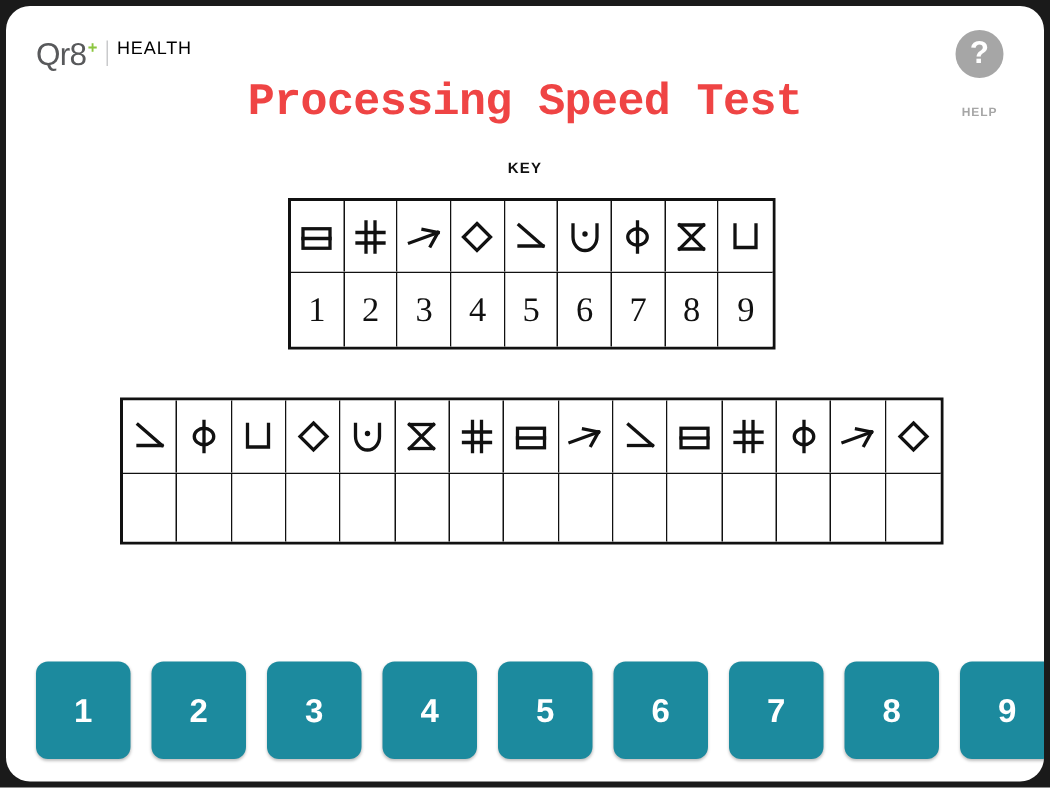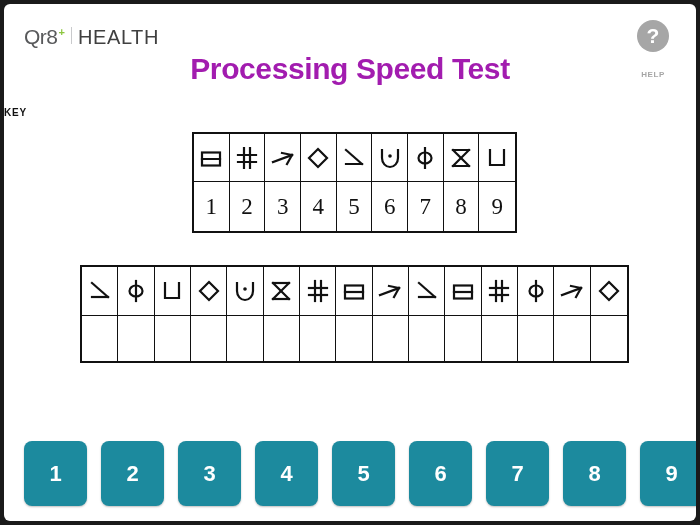--- a/index.html
+++ b/index.html
@@ -6,45 +6,45 @@
   body{
     width:700px;height:525px;
     background:#1a1a1a;
     font-family:"Liberation Sans", sans-serif;
     overflow:hidden;
   }
   #app{
     position:absolute;left:4px;top:4px;
     width:692px;height:517px;
     background:#ffffff;
-    border-radius:6px;
+    border-radius:16px;
     overflow:hidden;
   }
 
   
   .logo{position:absolute;left:20px;top:22px;display:flex;align-items:flex-start;}
   .logo-qr8{font-size:21px;font-weight:400;color:#58595b;letter-spacing:-.5px;line-height:1;}
   .logo-plus{font-size:11px;color:#8cc63f;font-weight:700;line-height:1;margin-left:1px;margin-top:1px;}
   .logo-div{width:1px;height:17px;background:#c9cacc;margin:1px 6px 0 6px;}
-  .logo-health{font-size:20px;color:#404040;letter-spacing:.6px;line-height:1.15;}
+  .logo-health{font-size:12px;color:#000000;letter-spacing:.6px;line-height:1.15;}
 
   .help{position:absolute;right:20px;top:16px;width:46px;text-align:center;cursor:pointer;}
   .help-circle{
     width:32px;height:32px;border-radius:50%;background:#a6a6a6;
     margin:0 auto;color:#fff;font-size:21px;font-weight:700;
     line-height:32px;text-align:center;
   }
   .help-label{font-size:8px;color:#a6a6a6;letter-spacing:.6px;margin-top:18px;font-weight:600;}
 
   .title{
     position:absolute;left:0;right:0;top:48px;text-align:center;
-    font-size:30px;font-weight:800;color:#a21caf;letter-spacing:-.4px;
+    font-size:30px;font-weight:800;color:#ef4444;letter-spacing:-.4px;font-family:Liberation Mono, monospace;
   }
   .key-label{
-    position:absolute;left:0;right:0;top:103px;
+    position:absolute;left:0;right:0;top:103px;text-align:center;
     font-size:10px;font-weight:700;color:#111;letter-spacing:.8px;
   }
 
   
   .grid{position:absolute;border:2.5px solid #111;background:#fff;box-sizing:border-box;}
   .grow{display:flex;}
   .cell{
     box-sizing:border-box;
     border-right:1.6px solid #111;
     display:flex;align-items:center;justify-content:center;

